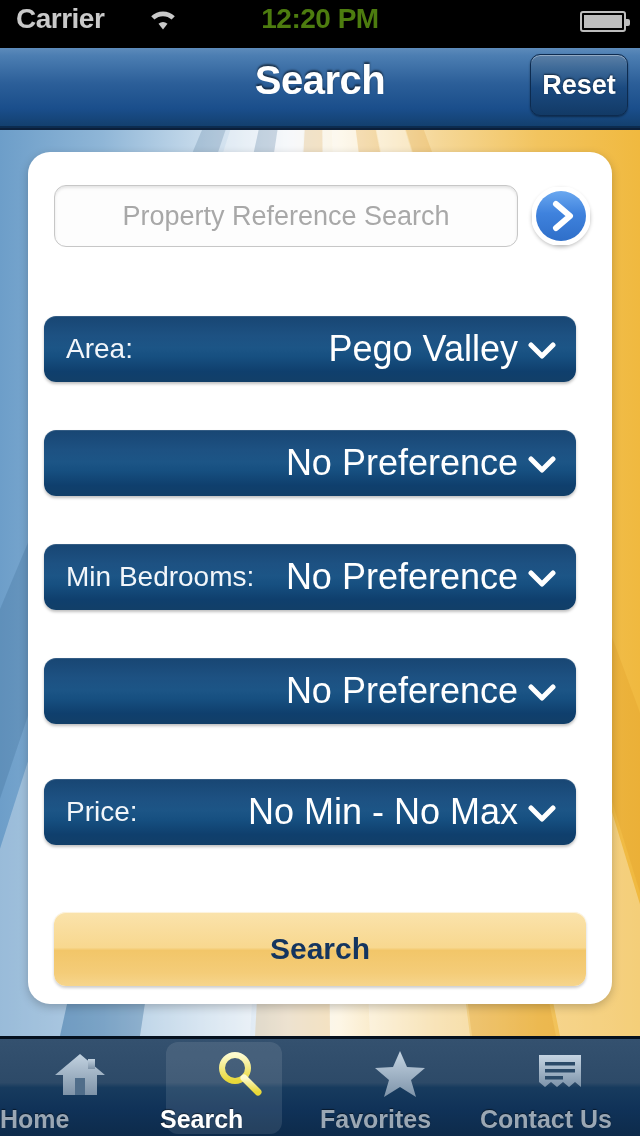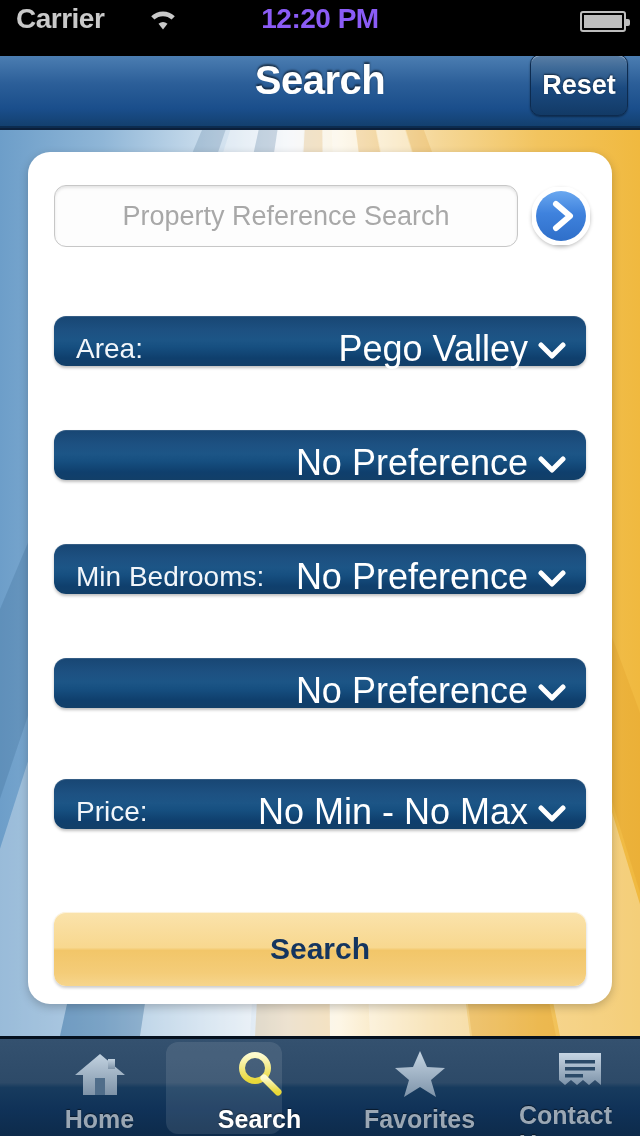--- a/index.html
+++ b/index.html
@@ -16,21 +16,21 @@
     overflow: hidden;
     font-family: "Liberation Sans", sans-serif;
     background: #0b1f3a;
   }
 
   
   .statusbar {
     position: absolute;
     top: 0; left: 0;
     width: 640px;
-    height: 56px;
+    height: 48px;
     background: #000;
     display: flex;
     align-items: center;
     z-index: 40;
   }
   .sb-carrier {
     position: absolute;
     left: 16px;
     top: 3px;
     font-size: 28px;
@@ -45,21 +45,21 @@
     width: 30px;
     height: 24px;
   }
   .sb-time {
     position: absolute;
     left: 0; right: 0;
     top: 3px;
     text-align: center;
     font-size: 28px;
     font-weight: bold;
-    color: #8b5cf6;
+    color: #4d7c0f;
     letter-spacing: -0.5px;
   }
   .sb-battery {
     position: absolute;
     right: 14px;
     top: 11px;
     width: 46px;
     height: 21px;
     border: 2px solid #bdbdbd;
     border-radius: 3px;
@@ -209,23 +209,23 @@
     left: 4px; top: 4px;
     width: 50px; height: 50px;
     border-radius: 50%;
     background: linear-gradient(to bottom, #6aa8f0 0%, #3f82dd 45%, #2f6fc9 100%);
   }
   .go-btn svg { position: absolute; left: 0; top: 0; }
 
   
   .dd {
     position: absolute;
-    left: 26px;
+    left: 16px;
     width: 532px;
-    height: 50px;
+    height: 66px;
     border-radius: 12px;
     background: linear-gradient(to bottom, #184673 0%, #1d5182 30%, #1c5586 48%, #164f80 62%, #0f3f6d 84%, #123f68 100%);
     box-shadow: 0 2px 3px rgba(0,0,0,0.25), inset 0 1px 0 rgba(255,255,255,0.12);
     color: #fff;
     cursor: pointer;
   }
   .dd .lbl {
     position: absolute;
     left: 22px;
     top: 0;
@@ -278,25 +278,23 @@
     background: linear-gradient(to bottom, #34516f 0%, #2d4a68 45%, #173b5e 50%, #103258 72%, #0d2b4b 100%);
     border-top: 3px solid #05111f;
     display: flex;
     z-index: 30;
   }
   .tab {
     position: relative;
     flex: 1;
     display: flex;
     flex-direction: column;
-    align-items: center;
     justify-content: flex-start;
     padding-top: 10px;
     cursor: pointer;
-    padding-left: 39px;
   }
   .tab .tabhl {
     position: absolute;
     left: 6px; top: 3px;
     width: 116px; height: 92px;
     border-radius: 12px;
     background: rgba(255,255,255,0.10);
   }
   .tab .ticon {
     position: relative;

